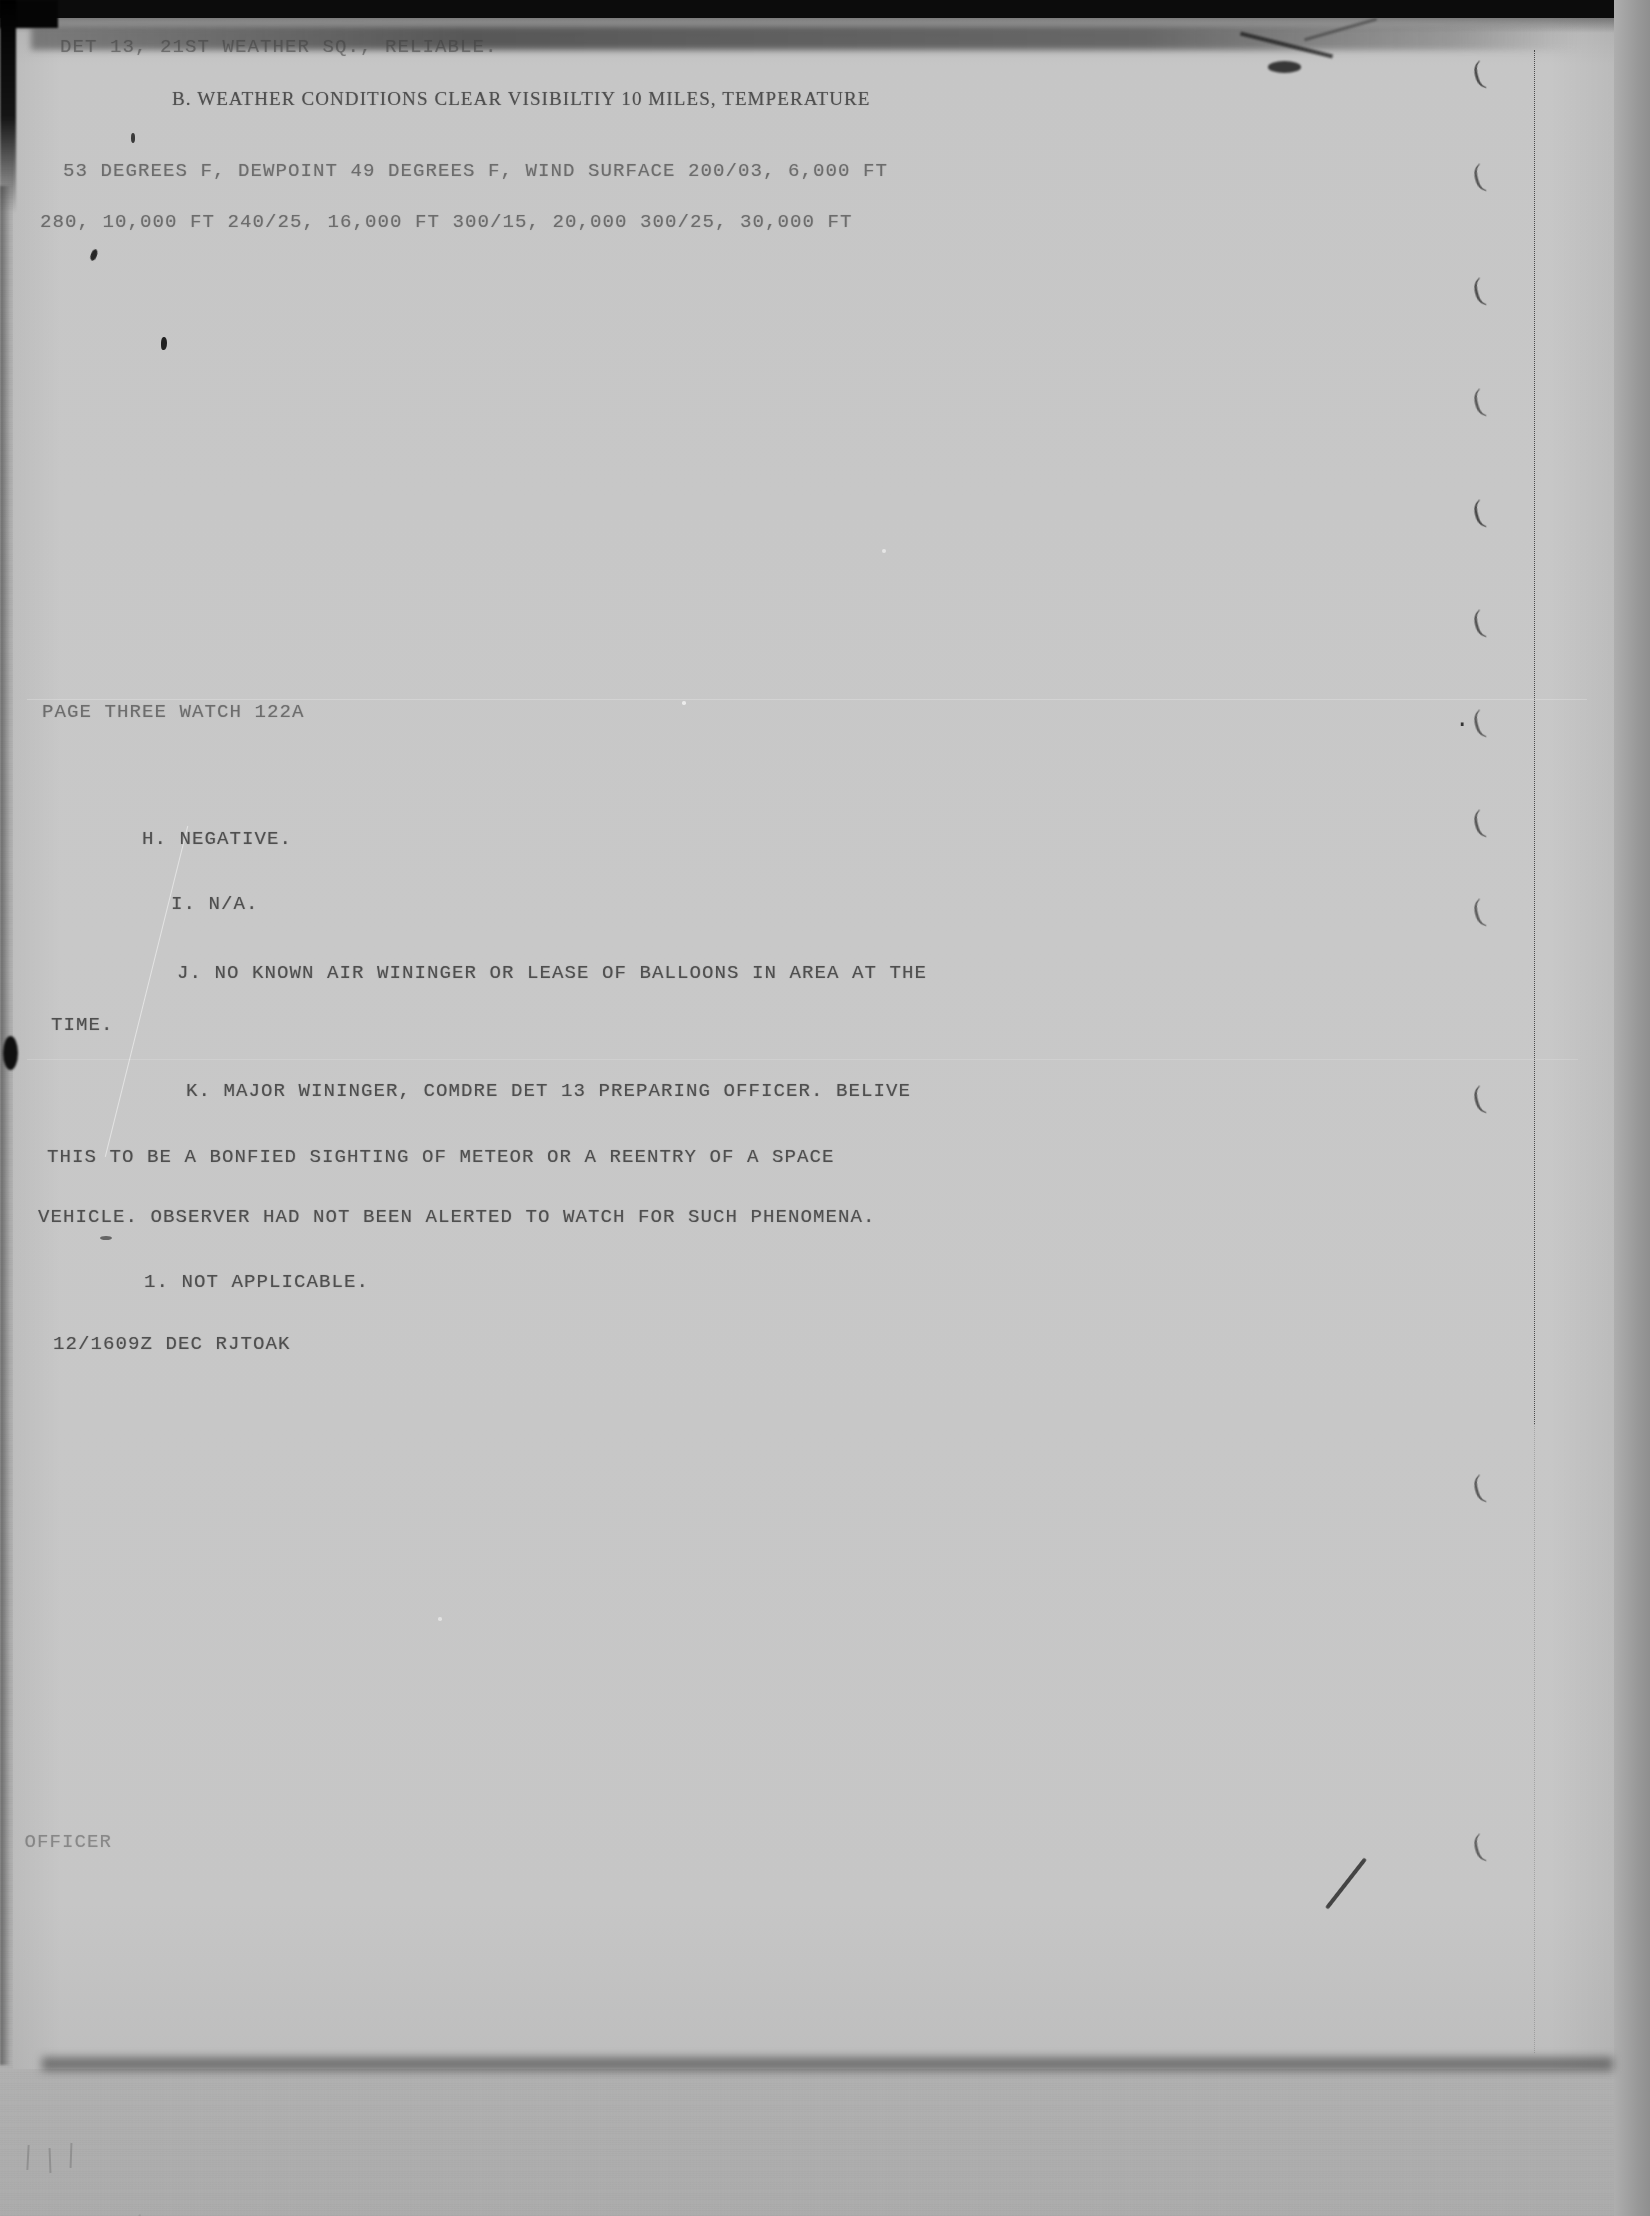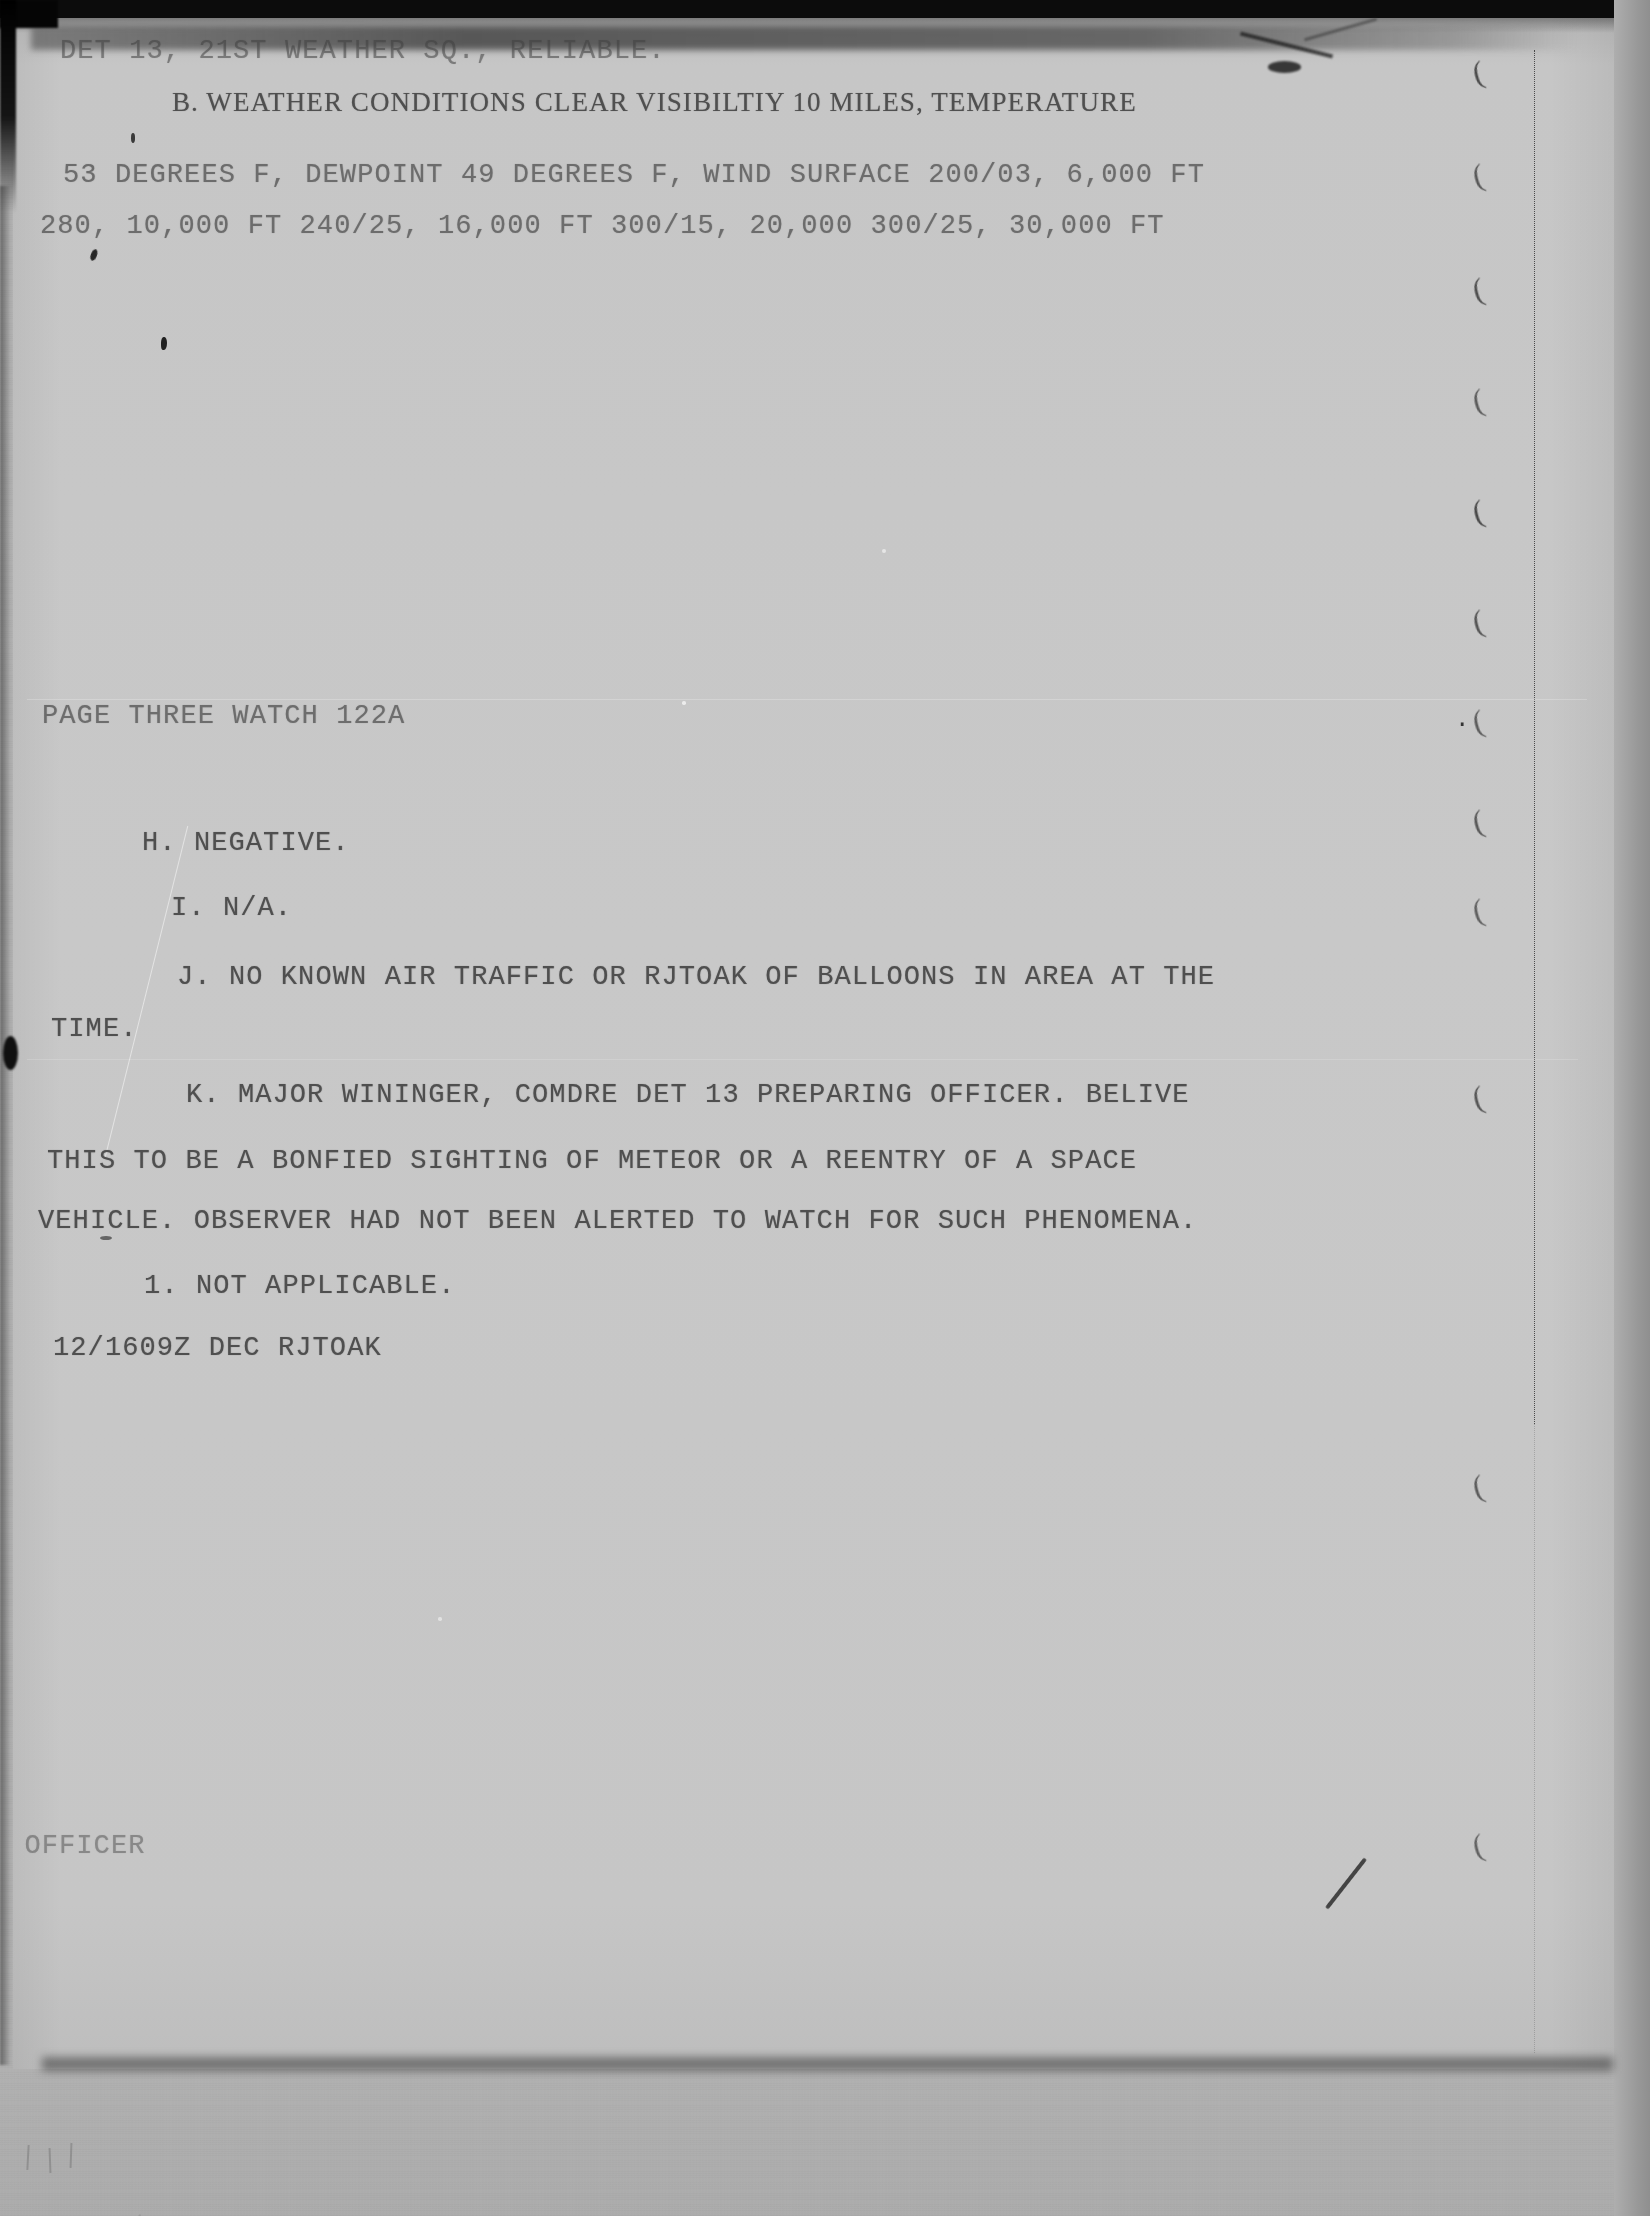--- a/index.html
+++ b/index.html
@@ -15,21 +15,21 @@
   
   .paper{
     left:13.3px;top:16px;width:1601px;height:2053px;
     background:
       linear-gradient(90deg, rgba(0,0,0,.05) 0%, rgba(0,0,0,0) 3%, rgba(0,0,0,0) 96%, rgba(0,0,0,.06) 100%),
       linear-gradient(180deg,#b9b9b9 0px,#c6c6c6 49px,#c8c8c8 45%,#c6c6c6 92%,#bdbdbd 100%);
   }
   
   .ln{
     position:absolute;white-space:pre;
-    font-size:27px;line-height:1;letter-spacing:1.1px;
+    font-size:19px;line-height:1;letter-spacing:1.1px;
     color:#3f3f3f;
     text-shadow:0 0 1.3px rgba(70,70,70,.4), 0.4px 0.4px 0 rgba(90,90,90,.25);
     filter:blur(0.5px);
   }
   .f-strong{opacity:.88;}
   .f-med{opacity:.66;}
   .f-faint{opacity:.45;}
   .f-cut{opacity:.55;}
   
   .pmark{
@@ -119,21 +119,21 @@
   <div class="speck sp6"></div>
   <div class="speck sp7"></div>
 
   <div class="ln f-cut" style="left:60px;top:38px;">DET 13, 21ST WEATHER SQ., RELIABLE.</div>
   <div class="ln f-strong" style="left:172px;top:89px;font-family:Liberation Serif, serif;">B. WEATHER CONDITIONS CLEAR VISIBILTIY 10 MILES, TEMPERATURE</div>
   <div class="ln f-med" style="left:63px;top:162px;">53 DEGREES F, DEWPOINT 49 DEGREES F, WIND SURFACE 200/03, 6,000 FT</div>
   <div class="ln f-med" style="left:40px;top:213px;">280, 10,000 FT 240/25, 16,000 FT 300/15, 20,000 300/25, 30,000 FT</div>
   <div class="ln f-med" style="left:42px;top:703px;">PAGE THREE WATCH 122A</div>
   <div class="ln f-strong" style="left:142px;top:830px;">H. NEGATIVE.</div>
   <div class="ln f-strong" style="left:171px;top:895px;">I. N/A.</div>
-  <div class="ln f-strong" style="left:177px;top:964px;">J. NO KNOWN AIR TRAFFIC OR RJTOAK OF BALLOONS IN AREA AT THE</div>
+  <div class="ln f-strong" style="left:177px;top:964px;">J. NO KNOWN AIR WININGER OR LEASE OF BALLOONS IN AREA AT THE</div>
   <div class="ln f-strong" style="left:51px;top:1016px;">TIME.</div>
   <div class="ln f-strong" style="left:186px;top:1082px;">K. MAJOR WININGER, COMDRE DET 13 PREPARING OFFICER. BELIVE</div>
   <div class="ln f-strong" style="left:47px;top:1148px;">THIS TO BE A BONFIED SIGHTING OF METEOR OR A REENTRY OF A SPACE</div>
   <div class="ln f-strong" style="left:38px;top:1208px;">VEHICLE. OBSERVER HAD NOT BEEN ALERTED TO WATCH FOR SUCH PHENOMENA.</div>
   <div class="ln f-strong" style="left:144px;top:1273px;">1. NOT APPLICABLE.</div>
   <div class="ln f-strong" style="left:53px;top:1335px;">12/1609Z DEC RJTOAK</div>
   <div class="ln f-faint" style="left:24.4px;top:1833px;">OFFICER</div>
 
   <span class="pmark" style="top:57px;opacity:.8;">(</span>
   <span class="pmark" style="top:160px;opacity:.72;">(</span>

